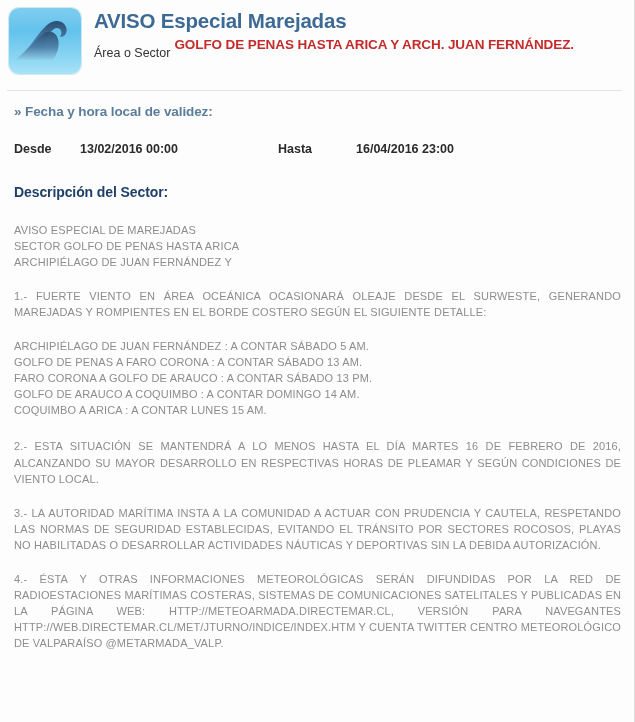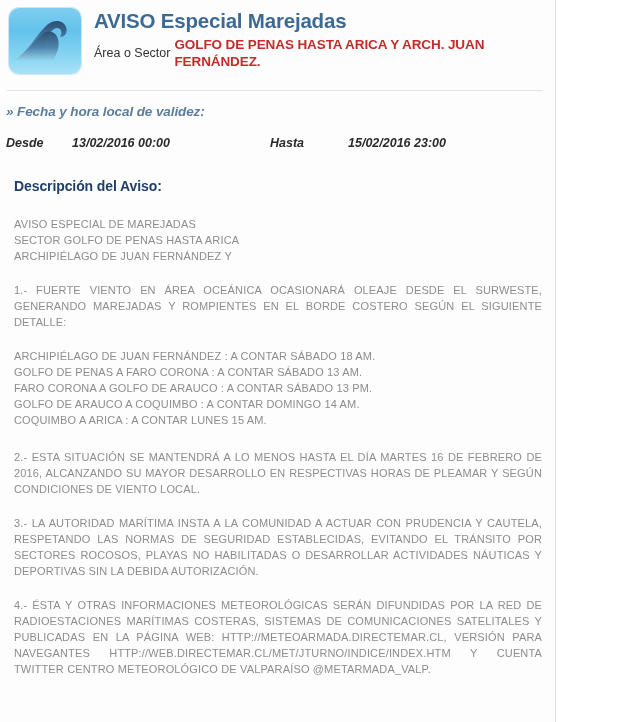--- a/index.html
+++ b/index.html
@@ -12,21 +12,21 @@
     height: 722px;
     overflow: hidden;
     font-family: "Liberation Sans", sans-serif;
     color: #3a3a3a;
     position: relative;
   }
   #page {
     position: absolute;
     left: 0;
     top: 0;
-    width: 556px;
+    width: 635px;
     height: 722px;
     background: #fdfdfd;
     box-sizing: border-box;
     border-right: 1px solid #dedede;
     overflow: hidden;
   }
 
   
   .header {
     display: flex;
@@ -84,31 +84,30 @@
   }
 
   .divider {
     height: 1px;
     background: #e4e4e4;
     margin: 8px 12px 0 7px;
   }
 
   
   .validity {
-    padding: 13px 0 0 6px;
-    font-style: italic;
+    padding: 13px 0 0 14px;
   }
   .validity-title {
     font-size: 13.5px;
     font-weight: bold;
     color: #5b7d9c;
     letter-spacing: -0.1px;
   }
   .validity-row {
-    margin-top: 17px;
+    margin-top: 23px;
     font-size: 12.5px;
     font-weight: bold;
     color: #2b2b2b;
     display: flex;
     align-items: center;
     white-space: nowrap;
   }
   .v-desde-label { width: 66px; flex: 0 0 auto; }
   .v-desde-value { width: 198px; flex: 0 0 auto; }
   .v-hasta-label { width: 78px; flex: 0 0 auto; }
@@ -169,40 +168,40 @@
   </div>
 
   <div class="divider"></div>
 
   <div class="validity">
     <div class="validity-title">» Fecha y hora local de validez:</div>
     <div class="validity-row">
       <span class="v-desde-label">Desde</span>
       <span class="v-desde-value">13/02/2016 00:00</span>
       <span class="v-hasta-label">Hasta</span>
-      <span class="v-hasta-value">15/02/2016 23:00</span>
+      <span class="v-hasta-value">16/04/2016 23:00</span>
     </div>
   </div>
 
-  <div class="desc-heading">Descripción del Aviso:</div>
+  <div class="desc-heading">Descripción del Sector:</div>
 
   <div class="body-wrap">
 
     <div class="block">
       <p>AVISO ESPECIAL DE MAREJADAS</p>
       <p>SECTOR GOLFO DE PENAS HASTA ARICA</p>
       <p>ARCHIPIÉLAGO DE JUAN FERNÁNDEZ Y</p>
     </div>
 
     <div class="block">
       <p class="para">1.- FUERTE VIENTO EN ÁREA OCEÁNICA OCASIONARÁ OLEAJE DESDE EL SURWESTE, GENERANDO MAREJADAS Y ROMPIENTES EN EL BORDE COSTERO SEGÚN EL SIGUIENTE DETALLE:</p>
     </div>
 
     <div class="block tight">
-      <p class="list-line">ARCHIPIÉLAGO DE JUAN FERNÁNDEZ : A CONTAR SÁBADO 18 AM.</p>
+      <p class="list-line">ARCHIPIÉLAGO DE JUAN FERNÁNDEZ : A CONTAR SÁBADO 5 AM.</p>
       <p class="list-line">GOLFO DE PENAS A FARO CORONA : A CONTAR SÁBADO 13 AM.</p>
       <p class="list-line">FARO CORONA A GOLFO DE ARAUCO : A CONTAR SÁBADO 13 PM.</p>
       <p class="list-line">GOLFO DE ARAUCO A COQUIMBO : A CONTAR DOMINGO 14 AM.</p>
       <p class="list-line">COQUIMBO A ARICA : A CONTAR LUNES 15 AM.</p>
     </div>
 
     <div class="block">
       <p class="para">2.- ESTA SITUACIÓN SE MANTENDRÁ A LO MENOS HASTA EL DÍA MARTES 16 DE FEBRERO DE 2016, ALCANZANDO SU MAYOR DESARROLLO EN RESPECTIVAS HORAS DE PLEAMAR Y SEGÚN CONDICIONES DE VIENTO LOCAL.</p>
     </div>
 

